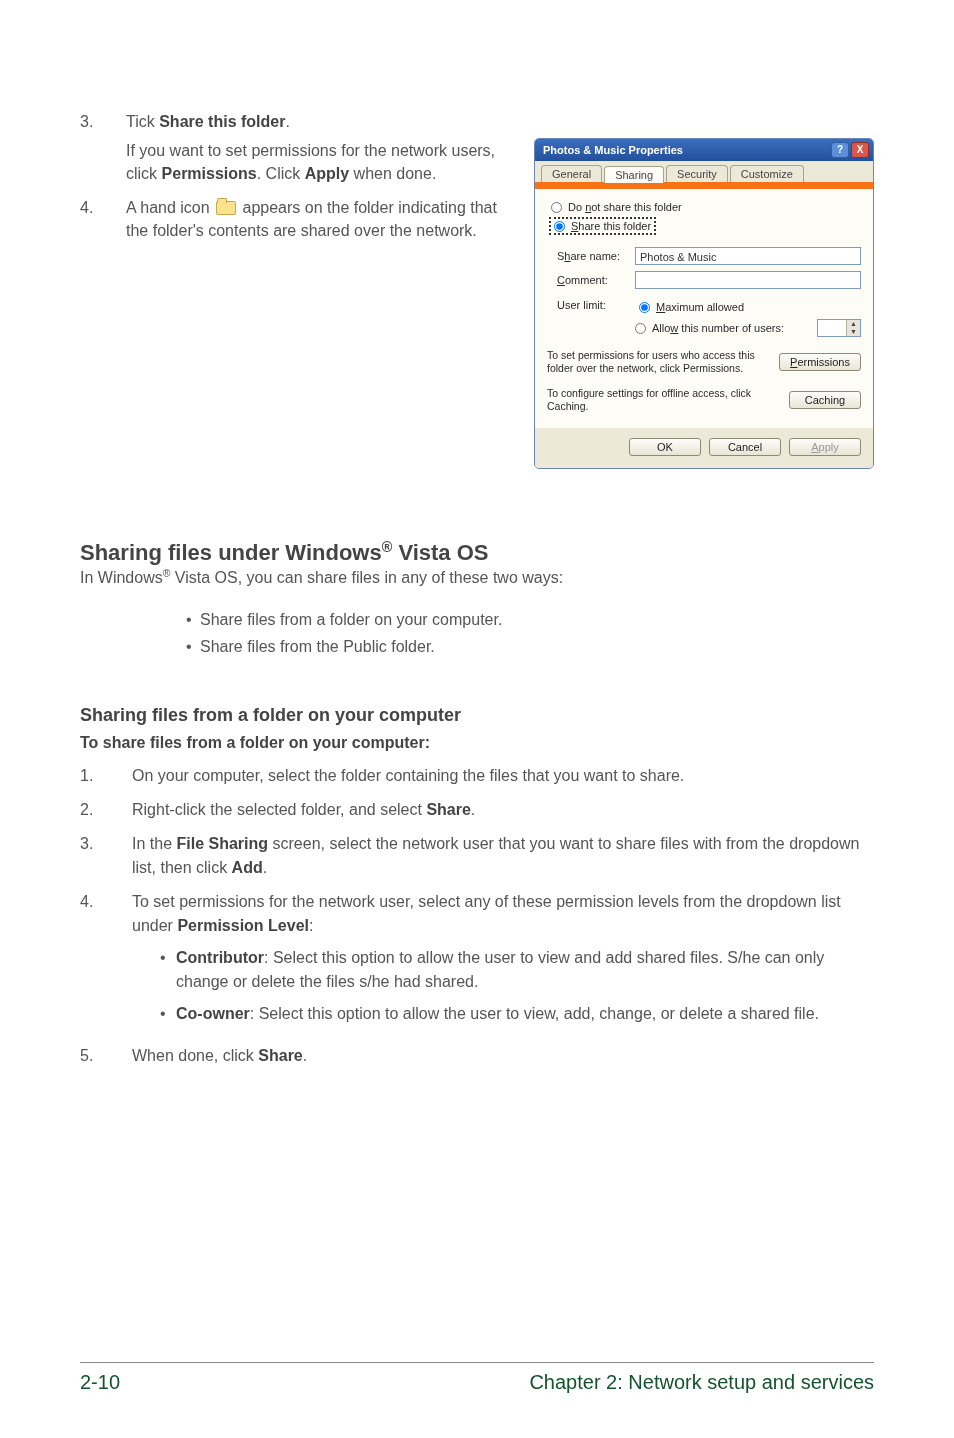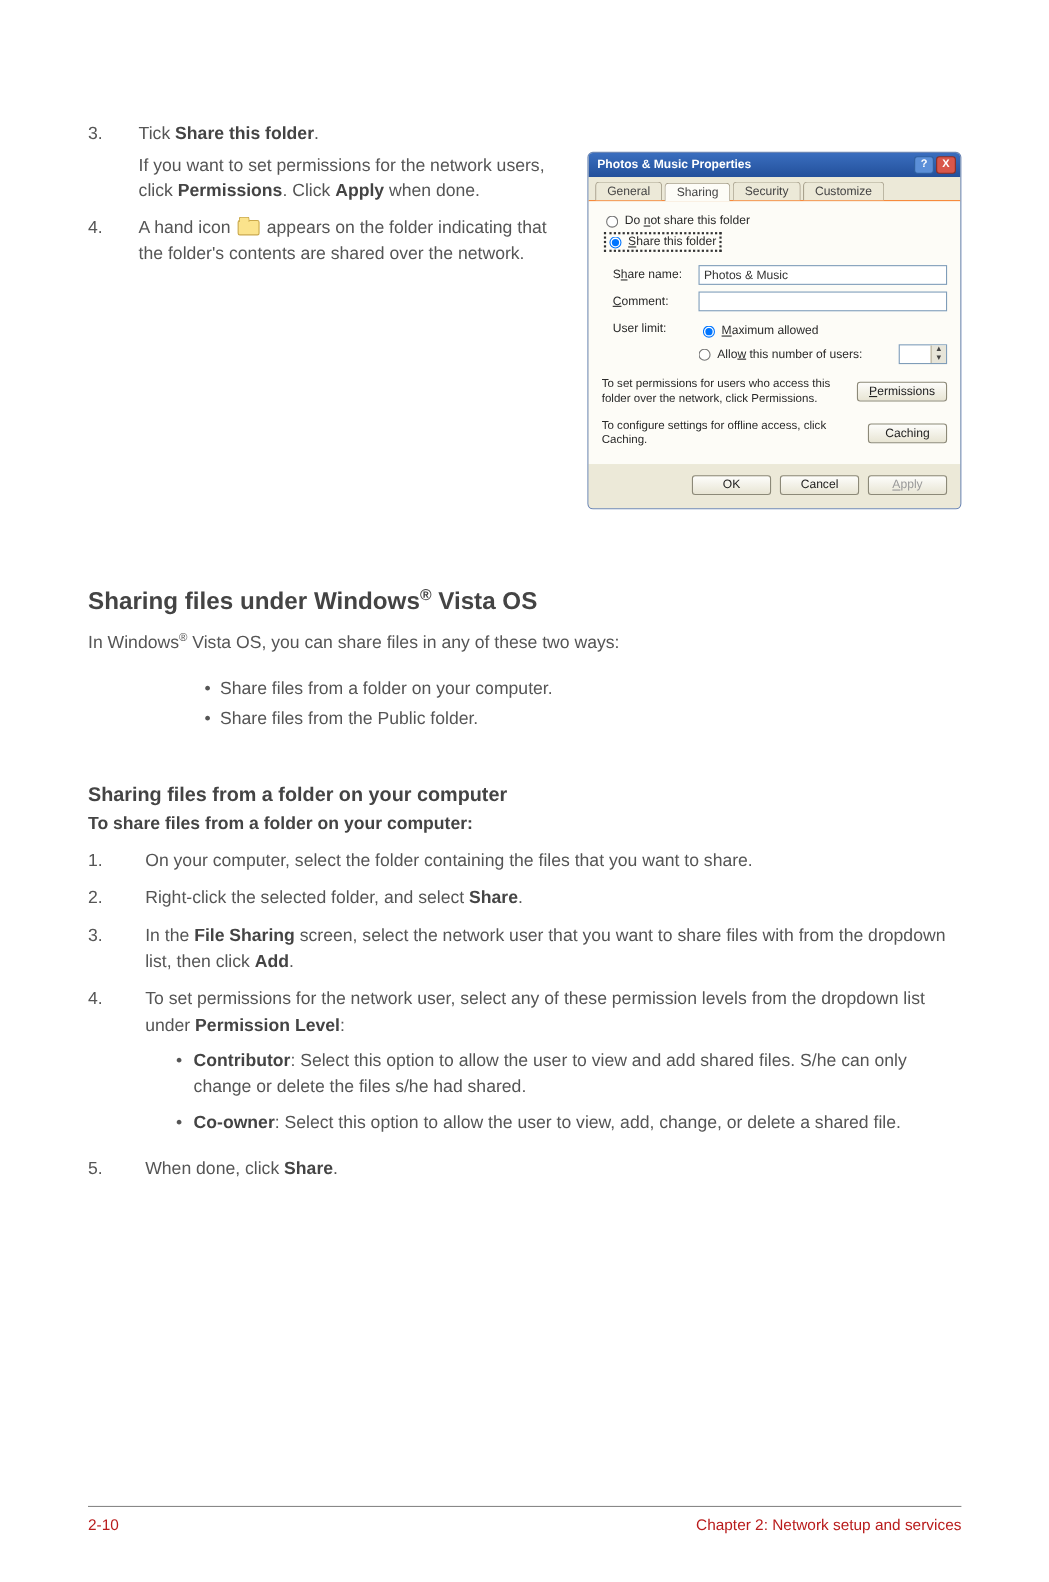--- a/index.html
+++ b/index.html
@@ -90,21 +90,21 @@
     font-size: 10px;
     text-align: center;
     line-height: 14px;
   }
   .tb-btn.help { background: #5b8fd8; border-color:#2e5fa0; }
   .tabstrip {
     display: flex;
     gap: 2px;
     padding: 4px 22px 0 6px;
     background: #ece9d8;
-    border-bottom: 1px solid #f97316;
+    border-bottom: 7px solid #f97316;
   }
   .tab {
     background: #ece9d8;
     border: 1px solid #a9a28e;
     border-bottom: none;
     border-radius: 4px 4px 0 0;
     padding: 2px 10px;
     font-size: 11px;
     color: #444;
   }
@@ -217,21 +217,20 @@
     justify-content:flex-end;
     gap:8px;
     padding: 10px 12px 12px 12px;
     background:#ece9d8;
   }
   
   h2.section-title {
     font-size: 22px;
     color: #444;
     font-weight: bold;
-    margin-bottom: 14px;
   }
   .sup { font-size: 0.65em; vertical-align: super; }
   p.intro { font-size: 16px; line-height:1.5; margin-bottom: 16px; }
   ul.simple-bullets {
     list-style: none;
     margin: 0 0 44px 120px;
     font-size: 16px;
     line-height: 1.7;
   }
   ul.simple-bullets li::before {
@@ -273,22 +272,22 @@
   strong { color:#444; font-weight:bold; }
 
   
   .page-footer {
     position: absolute;
     bottom: 44px;
     left: 80px;
     right: 80px;
     border-top: 1px solid #888;
     padding-top: 8px;
-    font-size: 14px;
-    color:#b91c1c;
+    font-size: 20px;
+    color:#14532d;
     display:flex;
     justify-content: space-between;
   }
 </style>
 </head>
 <body>
 
 <div class="page">
   <div class="top-columns">
     <div class="left-col">

